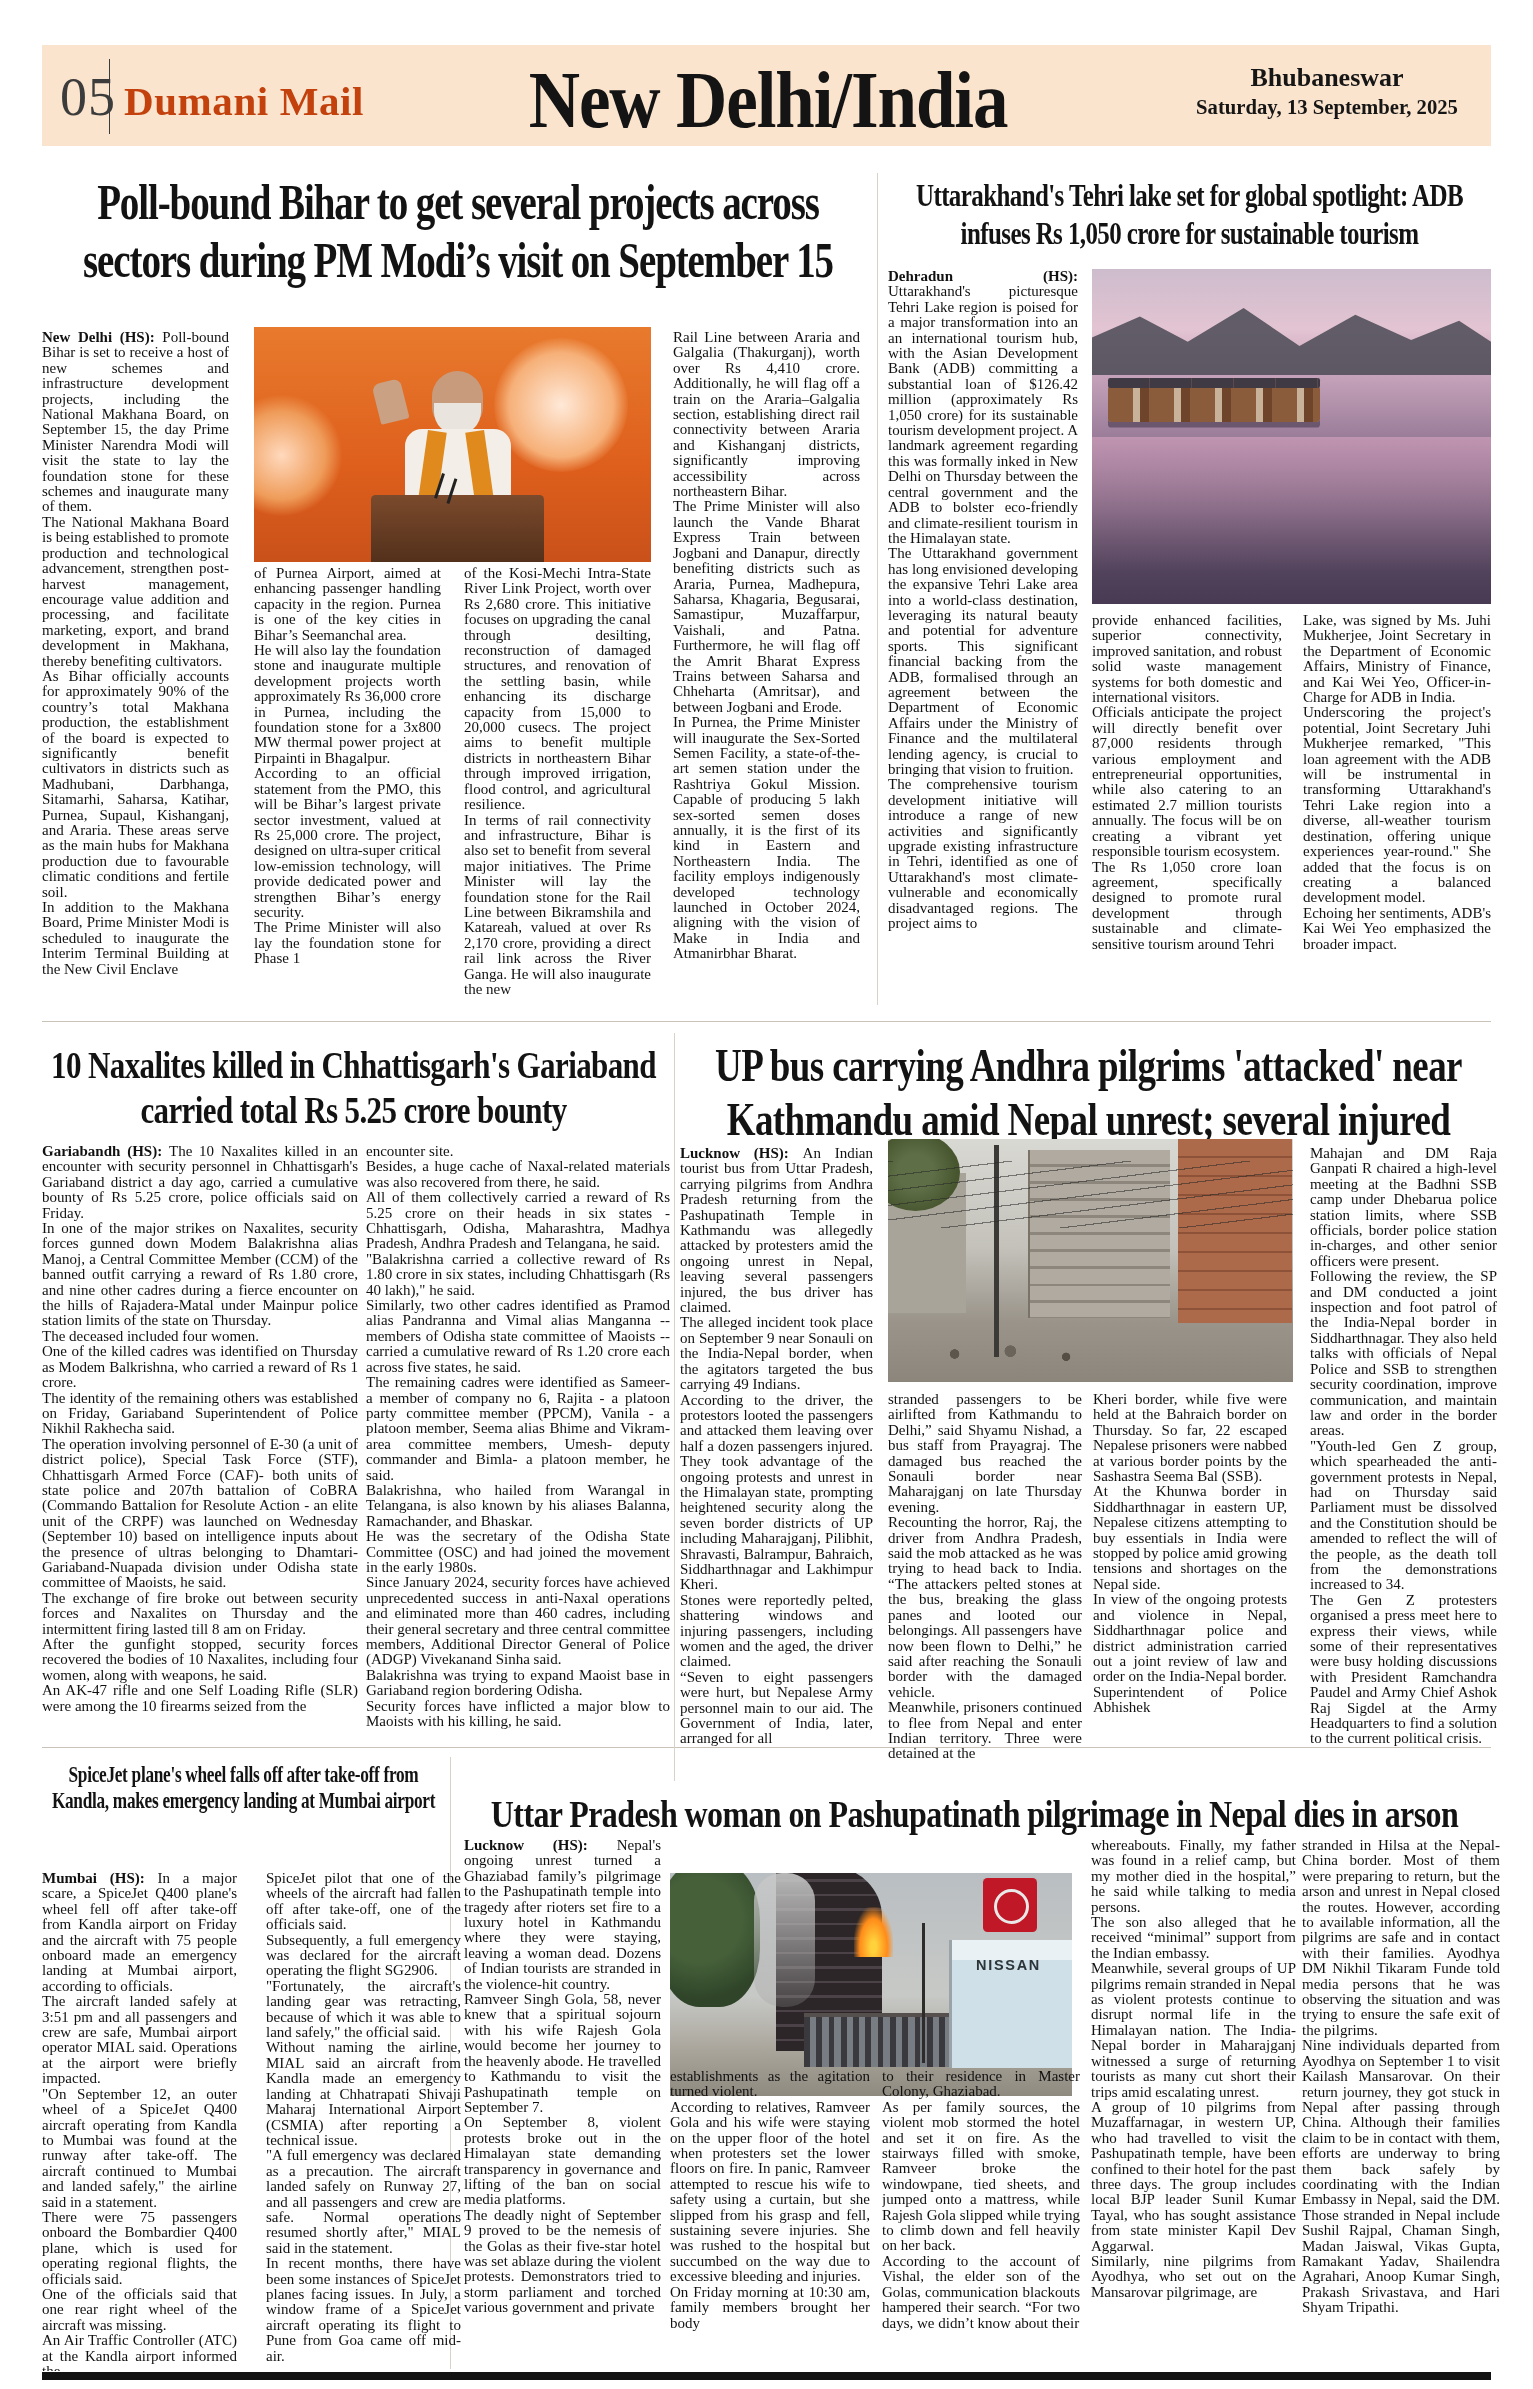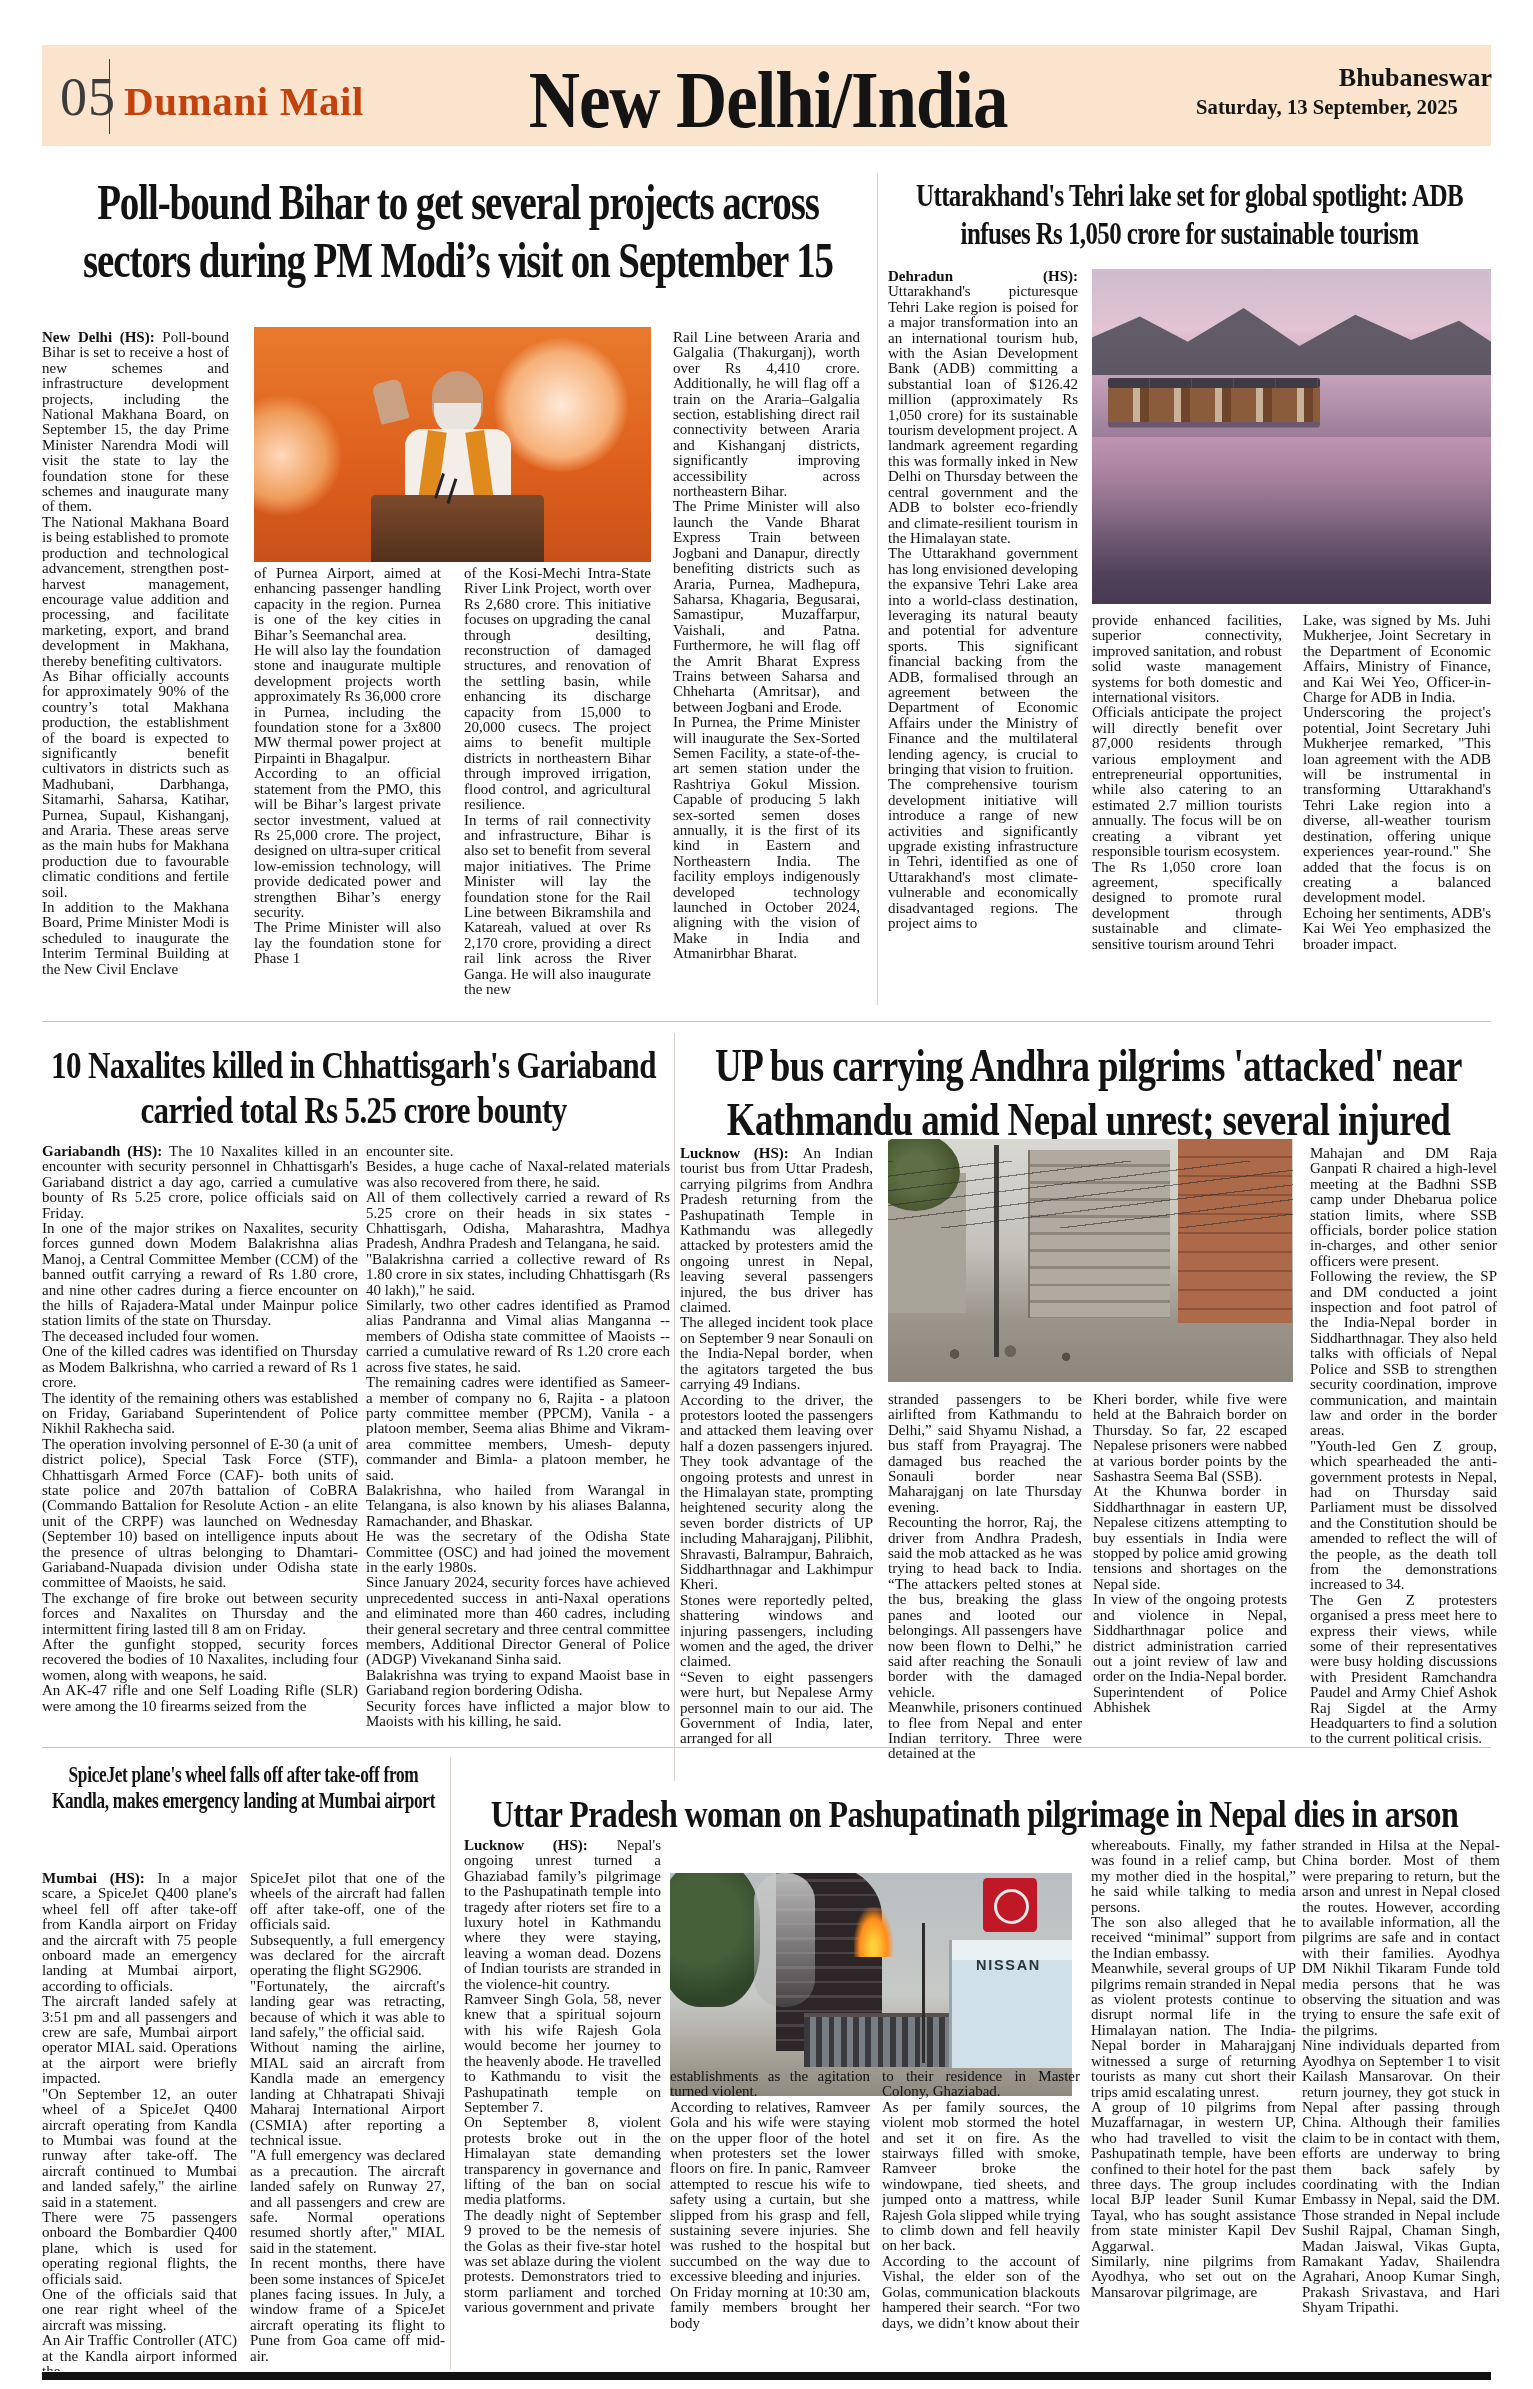--- a/index.html
+++ b/index.html
@@ -27,21 +27,21 @@
 </head>
 <body>
 
 <div class="page">
 
   <div class="abs band" style="left:42px;top:45px;width:1449px;height:101px;"></div>
   <div class="abs pagenum" style="left:60px;top:66px;">05</div>
   <div class="abs" style="left:109px;top:59px;width:1.1px;height:75px;background:#3c3c3c;"></div>
   <div class="abs mast" style="left:124px;top:77px;">Dumani Mail</div>
   <div class="abs section-title" style="left:310px;top:55px;width:916px;text-align:center;">New Delhi/India</div>
-  <div class="abs ed" style="left:1162px;top:63px;width:330px;font-size:26px;text-align:right;">Bhubaneswar</div>
+  <div class="abs ed" style="left:1162px;top:63px;width:330px;font-size:26px;">Bhubaneswar</div>
   <div class="abs ed" style="left:1162px;top:96px;width:330px;font-size:20.7px;">Saturday, 13 September, 2025</div>
 
   <div class="abs hrule" style="left:42px;top:1021px;width:1449px;"></div>
   <div class="abs hrule" style="left:42px;top:1747px;width:1449px;"></div>
   <div class="abs" style="left:877px;top:173px;width:1.1px;height:832px;background:#d8d2c8;"></div>
   <div class="abs" style="left:674px;top:1033px;width:1.1px;height:748px;background:#d8d2c8;"></div>
   <div class="abs" style="left:450px;top:1757px;width:1.1px;height:612px;background:#d8d2c8;"></div>
   <div class="abs blackbar" style="left:42px;top:2372px;width:1449px;height:7.8px;"></div>
 
   <div class="abs hl" style="left:42px;top:173px;width:832px;font-size:39px;letter-spacing:-1.1px;transform:scaleY(1.28);">Poll-bound Bihar to get several projects across sectors during PM Modi’s visit on September 15</div>
@@ -173,21 +173,21 @@
   <div class="abs hl" style="left:42px;top:1762px;width:403px;font-size:17.3px;letter-spacing:-0.3px;transform:scaleY(1.3);">SpiceJet plane's wheel falls off after take-off from Kandla, makes emergency landing at Mumbai airport</div>
 
   <div class="abs col" style="left:42px;top:1871px;width:195px;height:500px;">
       <p><b>Mumbai (HS): </b>In a major scare, a SpiceJet Q400 plane's wheel fell off after take-off from Kandla airport on Friday and the aircraft with 75 people onboard made an emergency landing at Mumbai airport, according to officials.</p>
       <p>The aircraft landed safely at 3:51 pm and all passengers and crew are safe, Mumbai airport operator MIAL said. Operations at the airport were briefly impacted.</p>
       <p>"On September 12, an outer wheel of a SpiceJet Q400 aircraft operating from Kandla to Mumbai was found at the runway after take-off. The aircraft continued to Mumbai and landed safely," the airline said in a statement.</p>
       <p>There were 75 passengers onboard the Bombardier Q400 plane, which is used for operating regional flights, the officials said.</p>
       <p>One of the officials said that one rear right wheel of the aircraft was missing.</p>
       <p>An Air Traffic Controller (ATC) at the Kandla airport informed the</p>
     </div>
-  <div class="abs col" style="left:250px;top:1871px;width:195px;height:500px;">
+  <div class="abs col" style="left:266px;top:1871px;width:195px;height:500px;">
       <p>SpiceJet pilot that one of the wheels of the aircraft had fallen off after take-off, one of the officials said.</p>
       <p>Subsequently, a full emergency was declared for the aircraft operating the flight SG2906.</p>
       <p>"Fortunately, the aircraft's landing gear was retracting, because of which it was able to land safely," the official said.</p>
       <p>Without naming the airline, MIAL said an aircraft from Kandla made an emergency landing at Chhatrapati Shivaji Maharaj International Airport (CSMIA) after reporting a technical issue.</p>
       <p>"A full emergency was declared as a precaution. The aircraft landed safely on Runway 27, and all passengers and crew are safe. Normal operations resumed shortly after," MIAL said in the statement.</p>
       <p>In recent months, there have been some instances of SpiceJet planes facing issues. In July, a window frame of a SpiceJet aircraft operating its flight to Pune from Goa came off mid-air.</p>
     </div>
 
   <div class="abs hl" style="left:458px;top:1792px;width:1033px;font-size:32px;letter-spacing:-0.6px;transform:scaleY(1.2);white-space:nowrap;">Uttar Pradesh woman on Pashupatinath pilgrimage in Nepal dies in arson</div>
 

